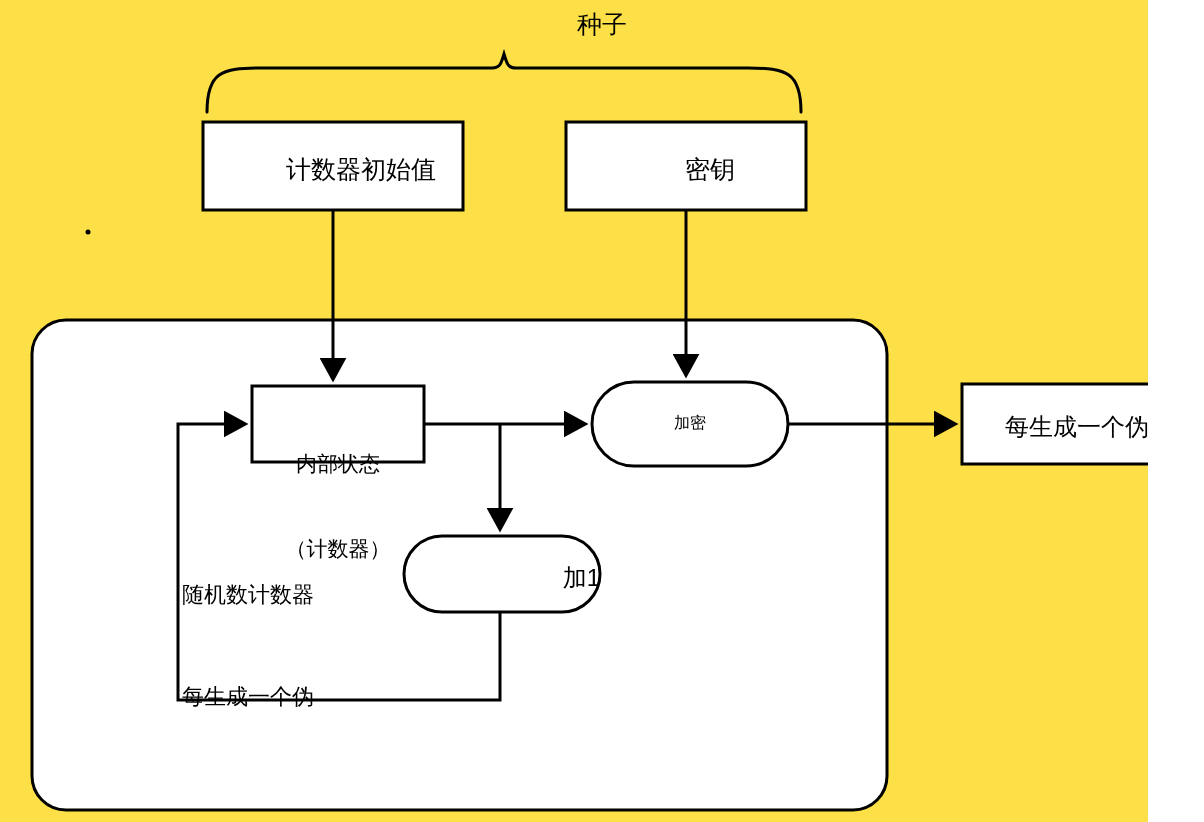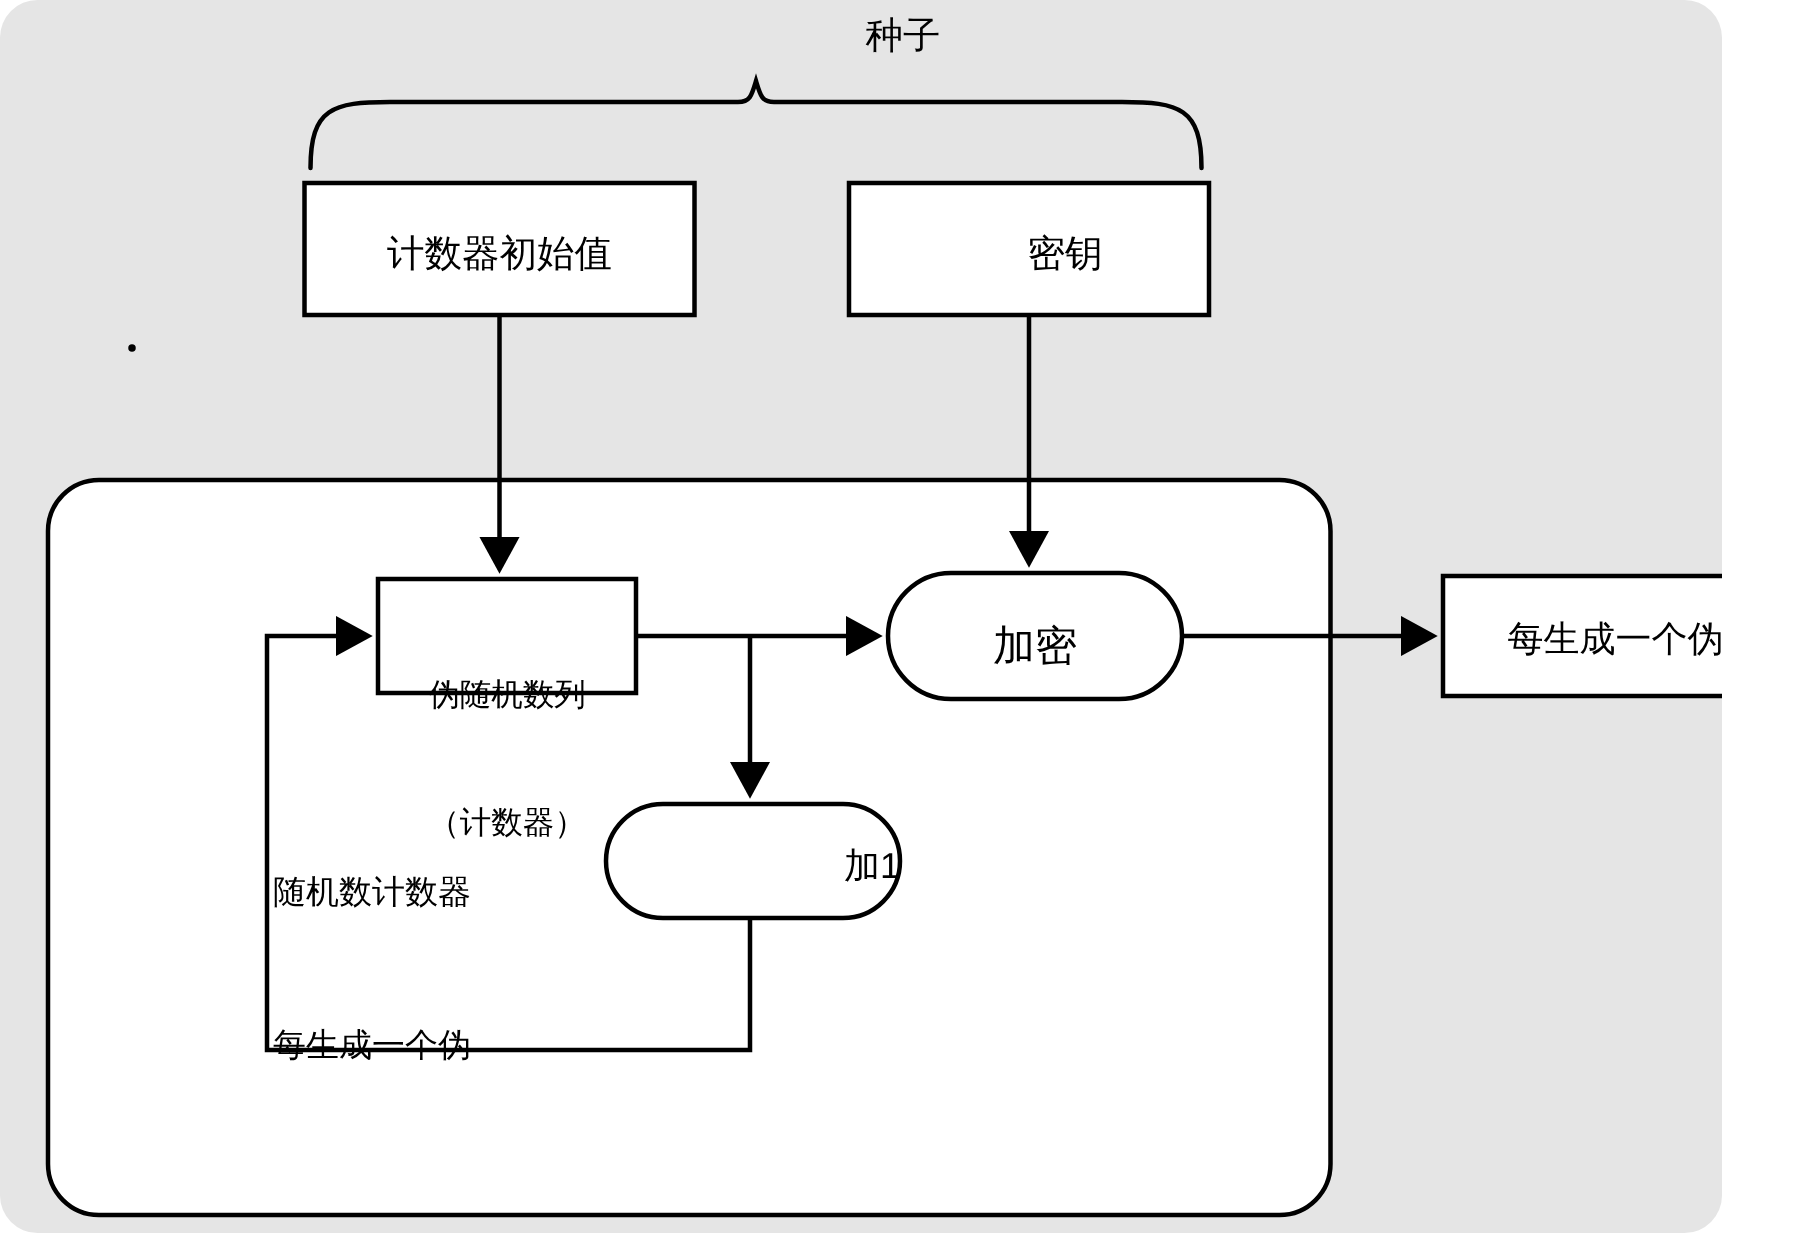--- a/index.html
+++ b/index.html
@@ -9,22 +9,21 @@
   }
   body {
     font-family: "Liberation Sans", sans-serif;
     color: #000000;
   }
   #canvas {
     position: relative;
     width: 1148px;
     height: 822px;
     overflow: hidden;
-    background: #e5e5e5;
-    border-radius: 25px;
+    background: #fde047;
   }
   svg.layer {
     position: absolute;
     left: 0;
     top: 0;
     width: 1204px;
     height: 822px;
   }
   .label {
     position: absolute;
@@ -33,32 +32,33 @@
     white-space: pre;
     color: #000;
   }
   .lbl-seed {
     left: 0; top: 8px; width: 1204px;
     font-size: 25px;
   }
   .lbl-counter-init {
     left: 203px; top: 153px; width: 260px;
     font-size: 25px;
+    padding-left: 28px;
   }
   .lbl-key {
     left: 590px; top: 153px; width: 240px;
     font-size: 25px;
   }
   .lbl-internal {
     left: 252px; top: 393px; width: 172px;
     font-size: 21px;
   }
   .lbl-encrypt {
     left: 592px; top: 412px; width: 196px;
-    font-size: 28px;
+    font-size: 16px;
   }
   .lbl-output {
     left: 962px; top: 411px; width: 230px;
     font-size: 24px;
   }
   .lbl-add1 {
     left: 404px; top: 562px; width: 196px;
     font-size: 24px;
     text-align: right;
   }
@@ -121,21 +121,21 @@
     <circle cx="88" cy="232" r="2.5" fill="#000"></circle>
   </svg>
 
   <div class="label lbl-seed">种子</div>
 
   <div class="label lbl-counter-init">计数器初始值</div>
 
   <div class="label lbl-key">密钥</div>
 
   <div class="label lbl-internal">
-    <div>伪随机数列</div>
+    <div>内部状态</div>
     <div>（计数器）</div>
   </div>
 
   <div class="label lbl-encrypt">加密</div>
 
   <div class="label lbl-add1">加1</div>
 
   <div class="label lbl-output">每生成一个伪</div>
 
   <div class="label lbl-note">

